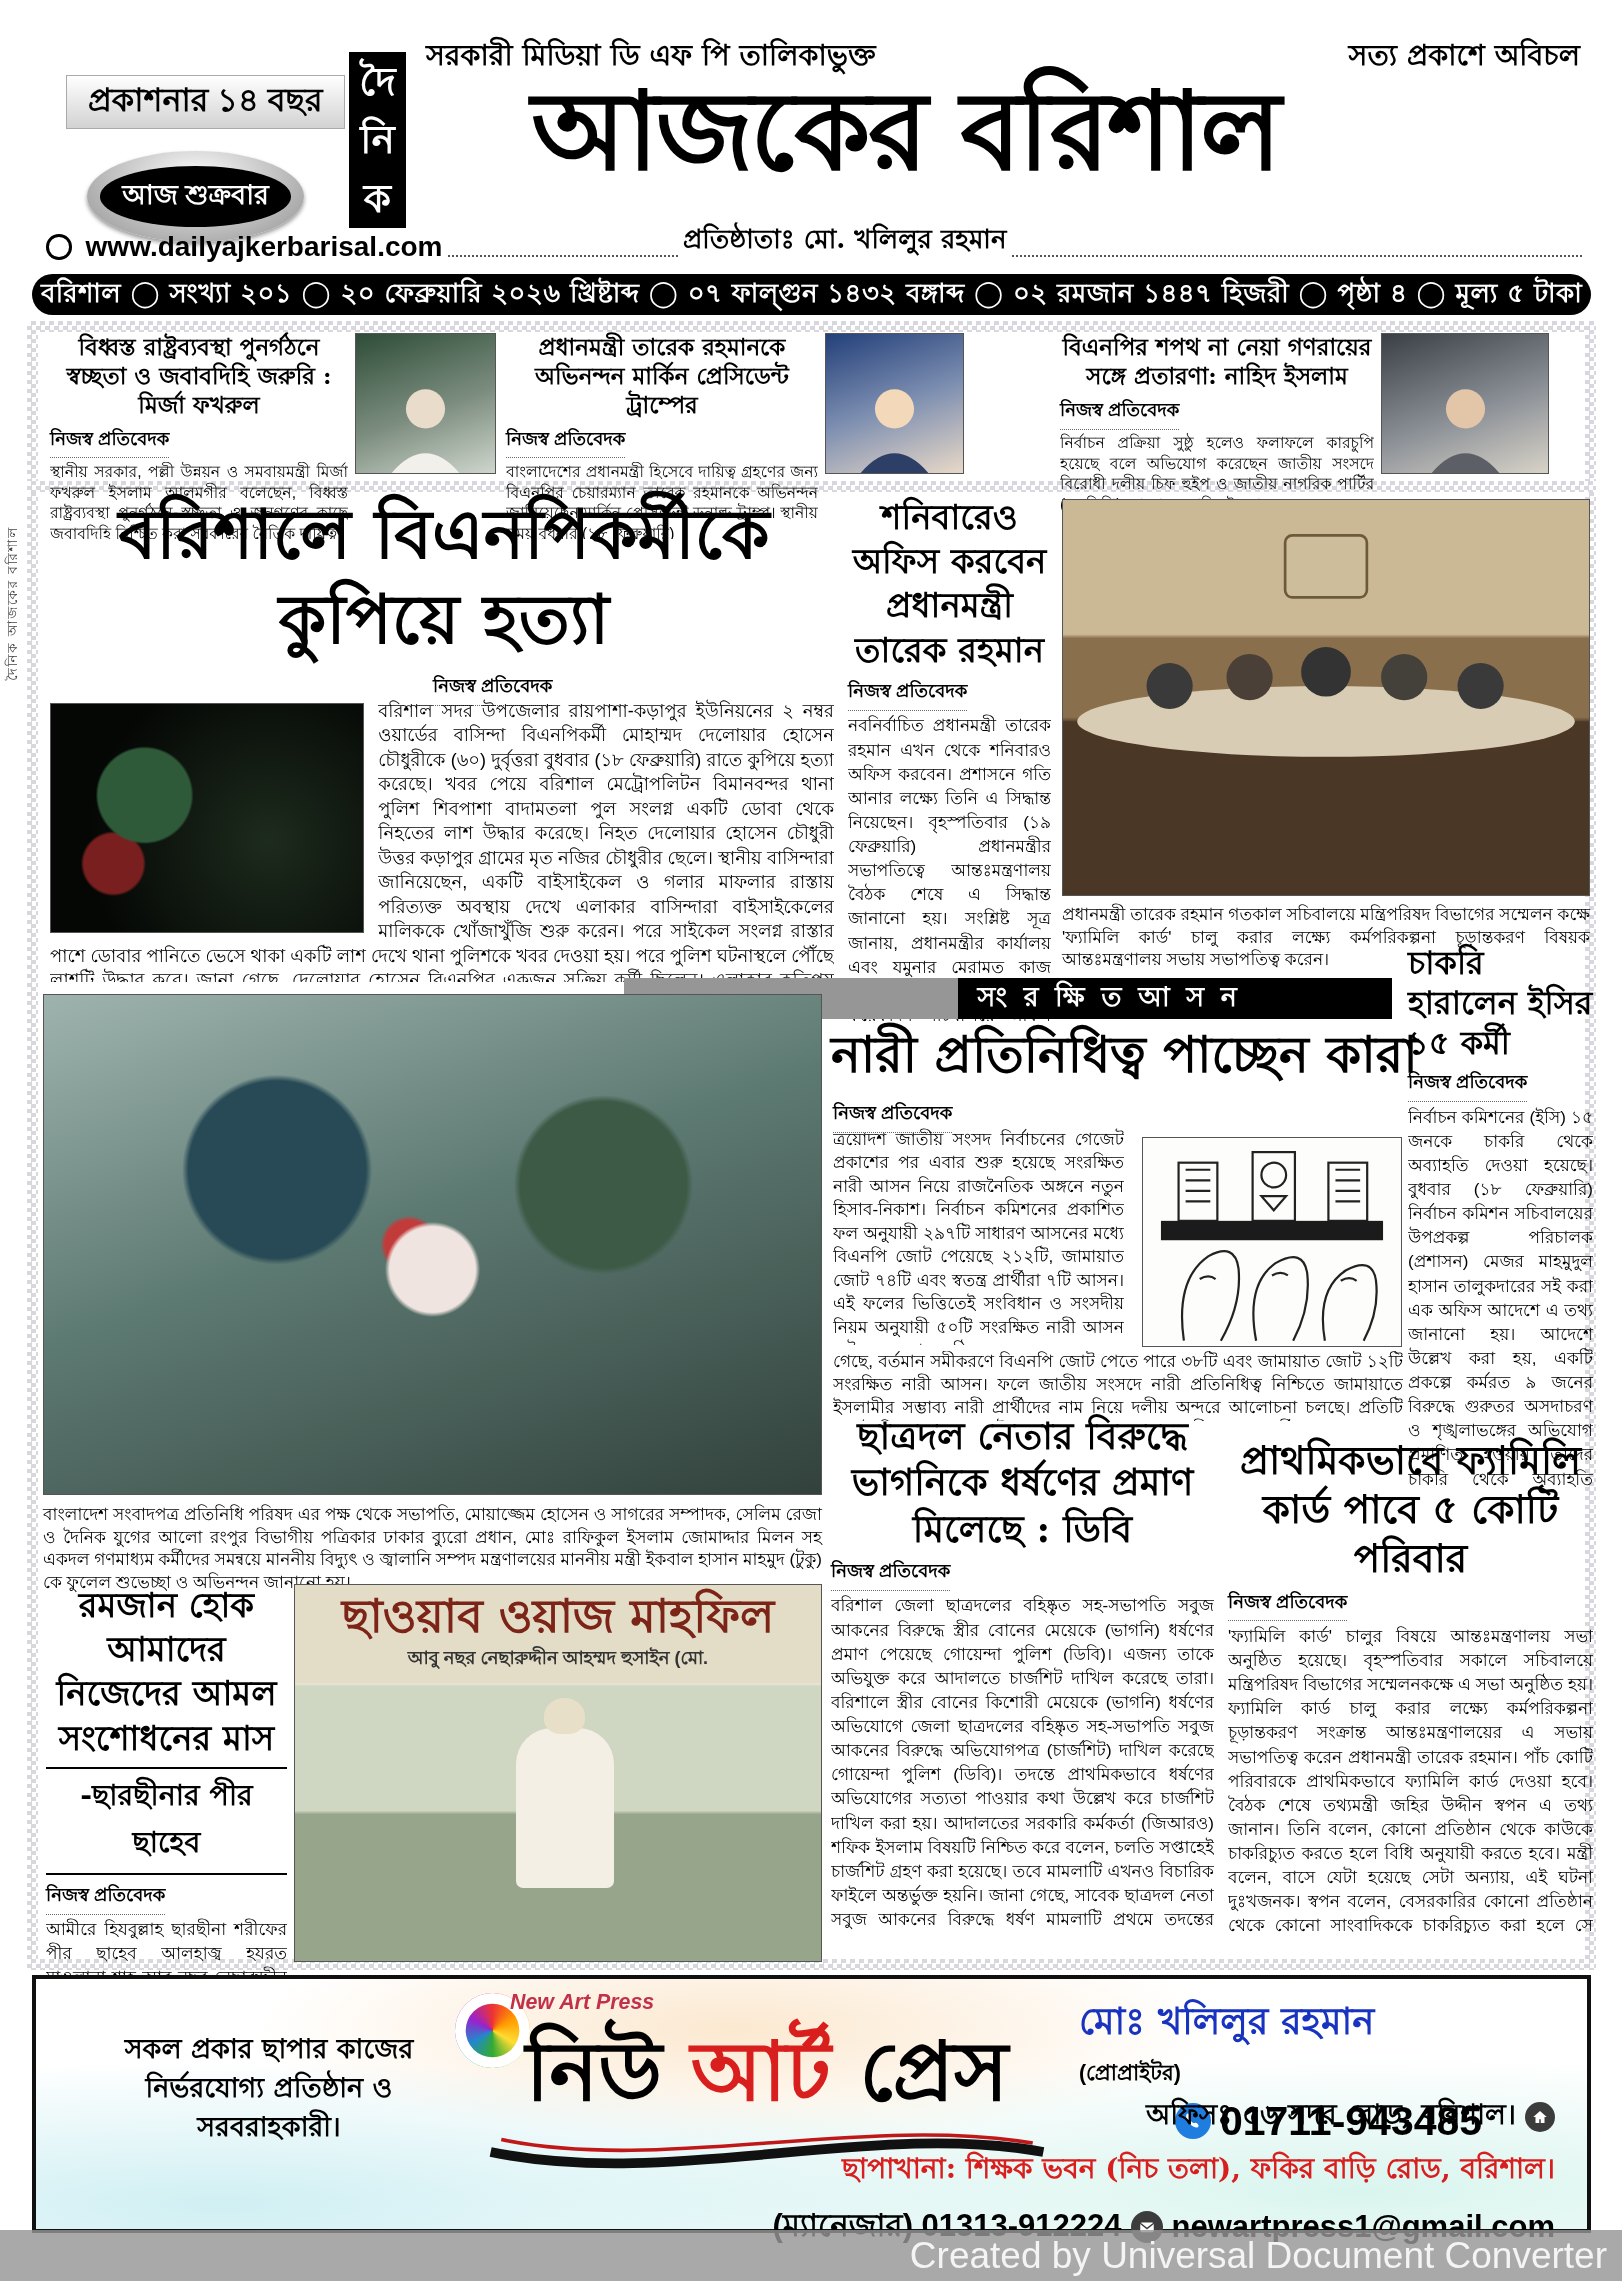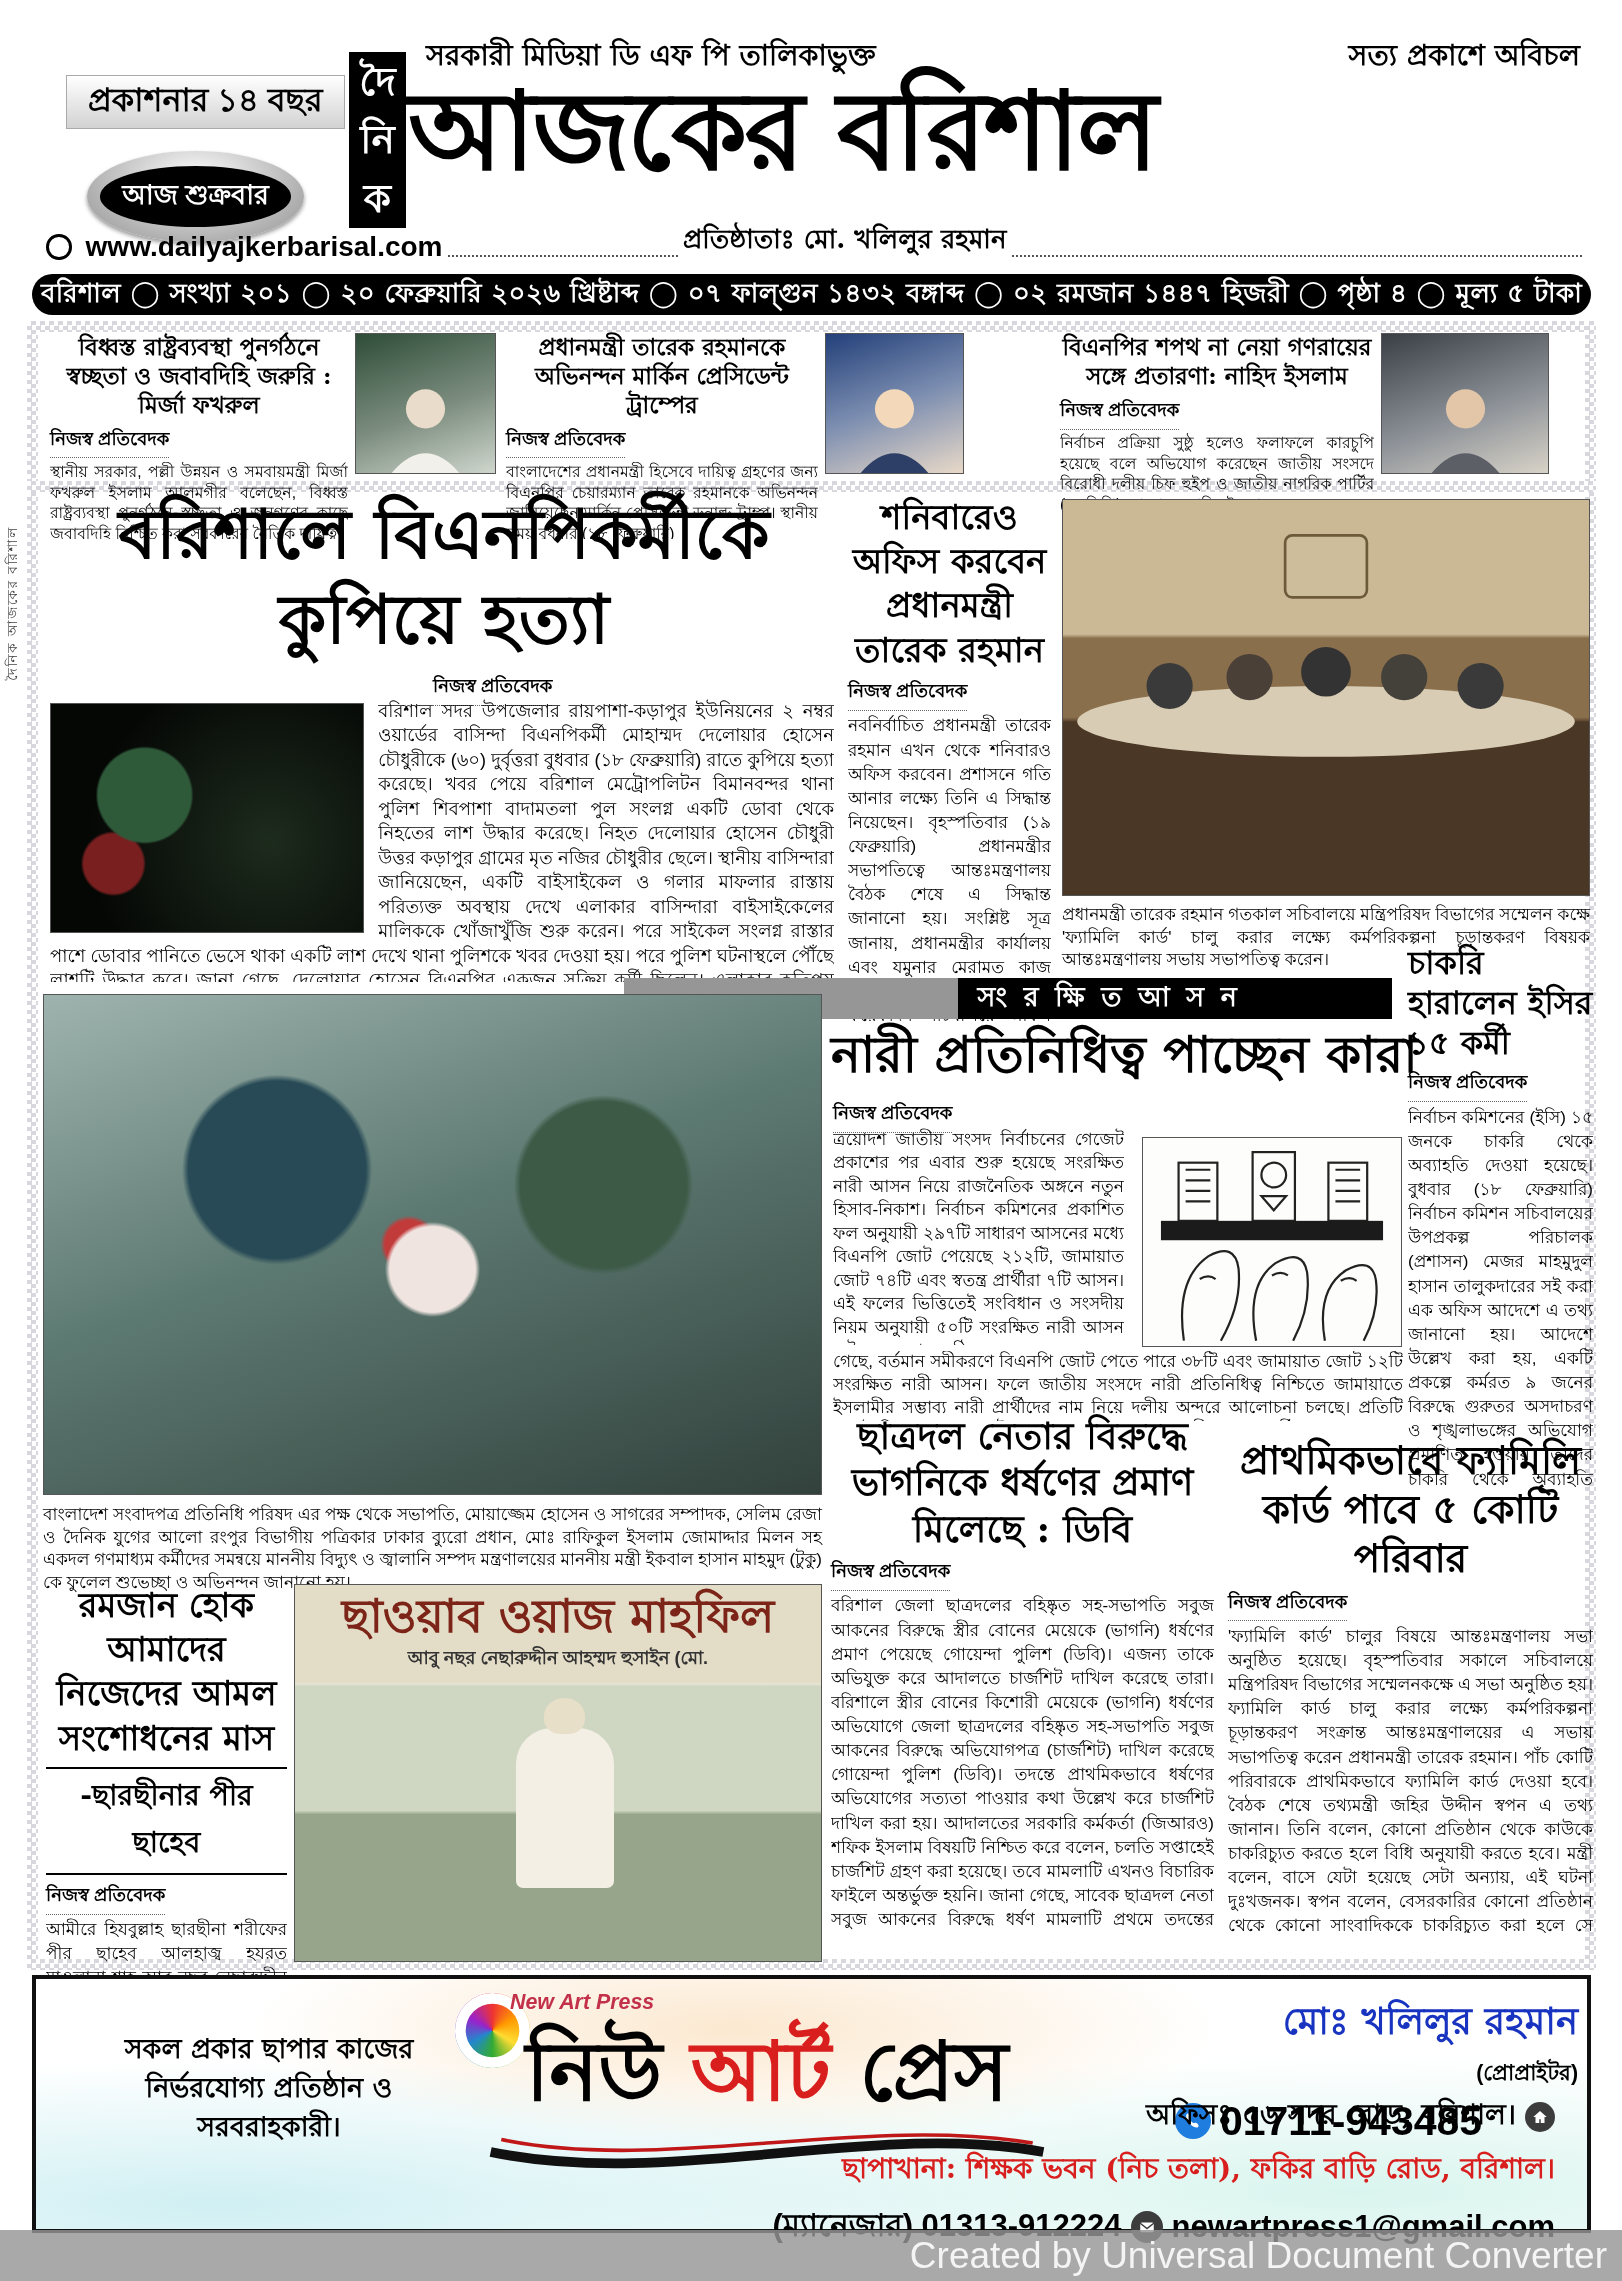--- a/index.html
+++ b/index.html
@@ -19,21 +19,21 @@
   .day-oval{left:87px;top:151px;width:217px;height:91px;border-radius:50%;
         background:radial-gradient(ellipse at 50% 30%,#fdfdfd,#8f8f8f);display:flex;align-items:center;justify-content:center;
         box-shadow:0 2.7px 4.5px rgba(0,0,0,.4);}
   .day-oval .inner{width:88%;height:66%;background:#000;border-radius:50%;color:#fff;
         display:flex;align-items:center;justify-content:center;font-size:27px;font-weight:bold;}
   .daily-box{left:349px;top:52px;width:57px;height:176px;background:#000;color:#fff;display:flex;
         flex-direction:column;align-items:center;justify-content:space-around;font-size:39px;font-weight:bold;line-height:1;}
   .dfp-line{left:426px;top:34px;font-size:28.5px;font-weight:bold;}
   .motto{right:43px;top:34px;font-size:28.5px;font-weight:bold;}
   .masthead{left:408px;top:52px;width:994px;height:178px;font-size:109px;font-weight:900;
-        letter-spacing:-2.7px;line-height:1.45;text-align:left;}
+        letter-spacing:-2.7px;line-height:1.45;text-align:center;}
   .founder-row{left:46px;right:36px;top:225px;height:43px;display:flex;align-items:flex-end;}
   .site{display:flex;align-items:center;gap:14px;font-size:28px;font-weight:bold;padding-bottom:5.3px;}
   .ring{width:19.6px;height:19.6px;border:3.6px solid #000;border-radius:50%;}
   .leader{flex:1;border-bottom:2.7px dotted #555;margin:0 5.3px 10.7px 5.3px;}
   .leader.short{flex:0 0 570px;}
   .founder{font-size:26px;font-weight:bold;padding-bottom:5.3px;}
   .date-strip{left:32px;top:274px;width:1559px;height:41px;background:#000;border-radius:21.4px;color:#fff;
         display:flex;align-items:center;justify-content:center;font-size:26px;font-weight:bold;letter-spacing:0.4px;}
   .spine{left:1.8px;top:526px;writing-mode:vertical-rl;transform:rotate(180deg);font-size:13.4px;color:#444;letter-spacing:1.8px;}
 
@@ -117,21 +117,21 @@
         radial-gradient(ellipse at 12% 90%,rgba(120,210,220,.35),transparent 45%),
         radial-gradient(ellipse at 45% 20%,rgba(245,190,120,.35),transparent 40%),
         radial-gradient(ellipse at 85% 85%,rgba(130,220,200,.3),transparent 45%),#fff;}
   .ad-left{position:absolute;left:59px;top:50px;width:348px;font-size:27px;font-weight:bold;line-height:1.45;text-align:center;}
   .palette{position:absolute;left:419px;top:14.3px;width:75px;height:75px;border-radius:50%;
         background:conic-gradient(#e33,#f90,#fd3,#3a3,#28c,#92c,#e33);box-shadow:inset 0 0 0 10.7px #fff;}
   .ad-latin{position:absolute;left:474px;top:10.7px;font-size:21.4px;font-style:italic;font-weight:bold;color:#c2304a;}
   .ad-logo{position:absolute;left:446px;top:39px;width:570px;text-align:center;font-size:82px;font-weight:900;line-height:1.3;}
   .ad-logo .red{color:#d91e1e;}
   .swoosh{position:absolute;left:446px;top:134px;width:570px;height:62px;}
-  .ad-right{position:absolute;left:1043px;top:12.5px;width:499px;text-align:right;}
+  .ad-right{position:absolute;left:1043px;top:12.5px;width:499px;text-align:left;}
   .prop-name{font-size:37px;font-weight:900;color:#1733c0;}
   .prop-title{font-size:21.4px;font-weight:bold;margin-top:1.8px;}
   .phone-row{display:flex;align-items:center;justify-content:center;gap:9px;margin-top:5.3px;}
   .phone-num{font-size:41px;font-weight:900;}
   .ico{width:36px;height:36px;border-radius:50%;display:inline-flex;align-items:center;justify-content:center;flex:0 0 auto;}
   .ico-blue{background:#1f7de0;}
   .ico-dark{background:#3c3c3c;}
   .ad-lines{position:absolute;right:32px;top:114px;width:847px;text-align:right;}
   .ad-line1{font-size:28px;font-weight:bold;display:flex;justify-content:flex-end;align-items:center;gap:9px;}
   .ad-line2{font-size:28px;font-weight:bold;color:#d91e1e;margin-top:7.1px;}

